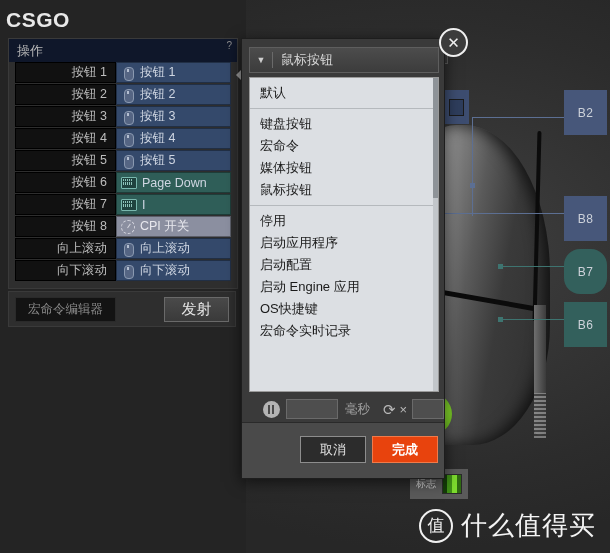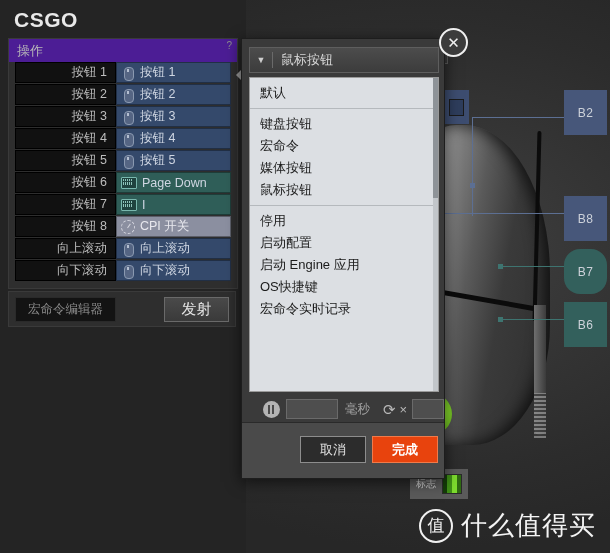--- a/index.html
+++ b/index.html
@@ -14,32 +14,32 @@
     position:absolute;inset:0;
     background:
       radial-gradient(ellipse 420px 300px at 430px 250px, #414141 0%, #343434 45%, #2c2c2c 75%, #272727 100%);
   }
   
   .left-col{
     position:absolute;left:0;top:0;width:246px;height:553px;
     background:#242424;
   }
   .app-title{
-    position:absolute;left:14px;top:8px;
+    position:absolute;left:6px;top:8px;
     font-size:21px;font-weight:bold;color:#e9e9e9;letter-spacing:.5px;
   }
   .panel{
     position:absolute;left:8px;top:38px;width:228px;
     background:#2e2e2e;
     border:1px solid #3a3a3a;
     padding:0 0 6px 0;
   }
   .panel-head{
     height:23px;position:relative;
-    background:#4c1d95;
+    background:#0f172a;
     text-align:right;
   }
   .panel-head .ttl{
     position:absolute;left:8px;top:3px;font-size:13px;color:#b9b9b9;
   }
   .panel-head .help{
     position:absolute;right:5px;top:1px;font-size:10px;color:#8b8b8b;
   }
   .rows{padding:0 6px;}
   .row{display:flex;height:21px;margin-bottom:1px;}
@@ -462,20 +462,21 @@
             <div class="lb-item">默认</div>
           </div>
           <div class="lb-sec">
             <div class="lb-item">键盘按钮</div>
             <div class="lb-item">宏命令</div>
             <div class="lb-item">媒体按钮</div>
             <div class="lb-item">鼠标按钮</div>
           </div>
           <div class="lb-sec">
             <div class="lb-item">停用</div>
+            <div class="lb-item">启动应用程序</div>
             <div class="lb-item">启动配置</div>
             <div class="lb-item">启动 Engine 应用</div>
             <div class="lb-item">OS快捷键</div>
             <div class="lb-item">宏命令实时记录</div>
           </div>
         </div>
       <span class="lb-scroll">
           <i></i>
         </span>
     </div>

